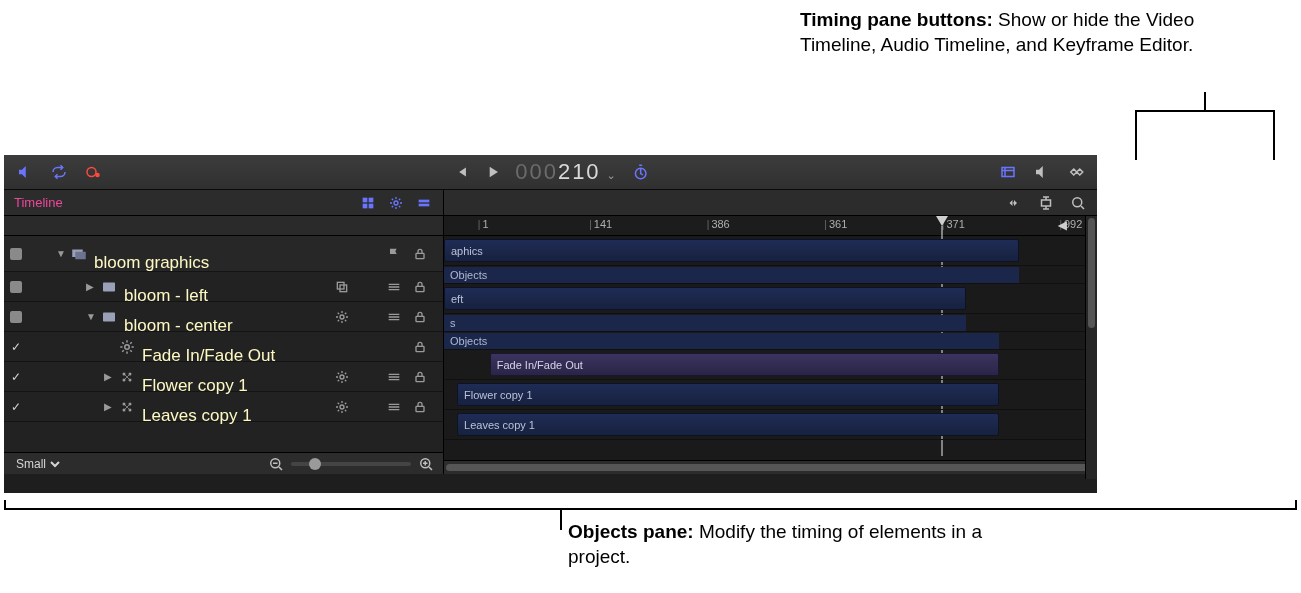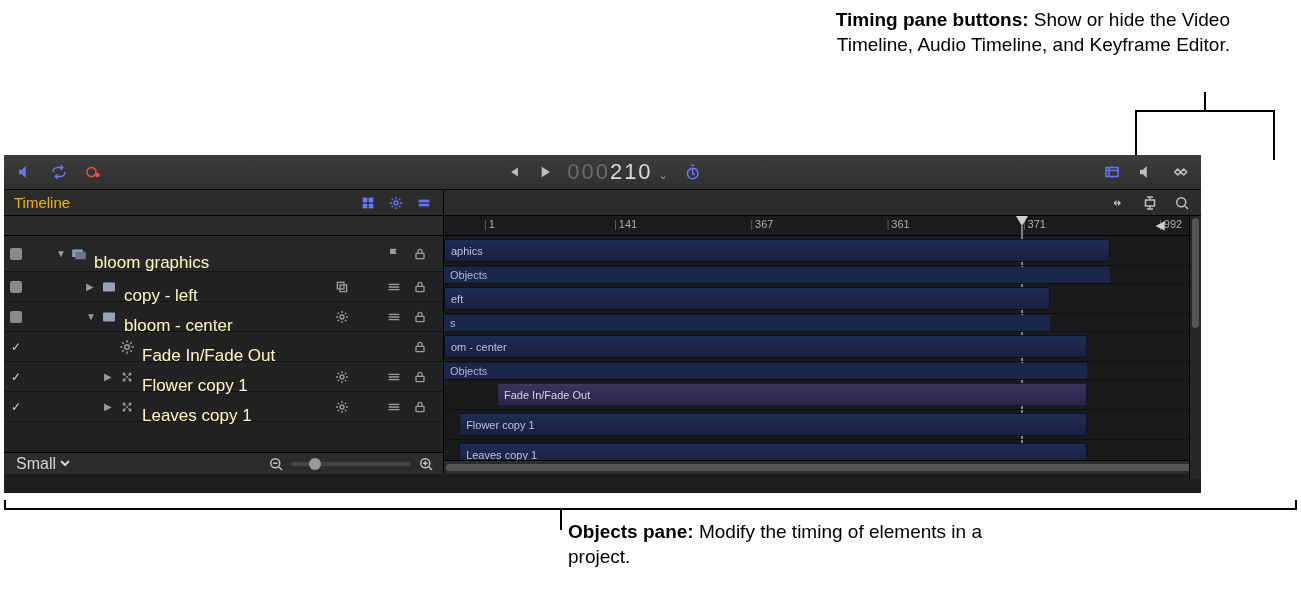--- a/index.html
+++ b/index.html
@@ -12,21 +12,21 @@
   font-size: 19px;
   line-height: 1.3;
 }
 .callout b { font-weight: 700; }
 .callout-line { position: absolute; background: #000; }
 .callout-tick { position: absolute; background: #000; }
 
 
 .app {
   position: absolute;
-  top: 155px; left: 4px; width: 1197px; height: 338px;
+  top: 155px; left: 4px; width: 1093px; height: 338px;
   background: #1e1e1e;
   color: #c8c8c8;
   font-size: 13px;
 }
 
 
 .topbar {
   height: 35px;
   background: linear-gradient(#3c3c3c,#303030);
   display: flex;
@@ -50,21 +50,21 @@
 .tc-frame .dim { color:#6b6b6b; }
 .tc-frame .drop { font-size:11px; color:#9b9b9b; margin-left:6px; }
 
 
 .panelbar {
   height: 26px;
   background: #2c2c2c;
   border-bottom:1px solid #000;
   display:flex; align-items:center; padding:0 10px;
 }
-.panelbar .title { color:#eab308; font-size:15px; }
+.panelbar .title { color:#ec4899; font-size:13px; }
 .panelbar .spacer { flex:1; }
 .panelbar .btns { display:flex; gap:10px; }
 .panelbar .btns .ic svg { width:16px; height:16px; }
 .panelbar .rbtns { display:flex; gap:14px; }
 
 
 .body {
   display:flex; height:258px;
 }
 .layer-col {
@@ -90,21 +90,21 @@
 .row.indent1 .pad { width:28px; }
 .row.indent2 .pad { width:58px; }
 .row.indent3 .pad { width:76px; }
 
 
 .left-bottom {
   height:22px; background:#2c2c2c; border-top:1px solid #000;
   display:flex; align-items:center; padding:0 8px; gap:8px;
 }
 .left-bottom select {
-  background:#2c2c2c; color:#d4d4d4; border:none; font-size:16px;
+  background:#2c2c2c; color:#d4d4d4; border:none; font-size:12px;
 }
 .left-bottom .zoom {
   flex:1; display:flex; align-items:center; gap:6px; justify-content:flex-end;
 }
 .left-bottom .slider { width:120px; height:4px; background:#444; border-radius:2px; position:relative; }
 .left-bottom .slider .thumb { position:absolute; left:18px; top:-4px; width:12px; height:12px; border-radius:50%; background:#9a9a9a; }
 
 
 .tl-col { flex:1; display:flex; flex-direction:column; position:relative; background:#1a1a1a; }
 .ruler {
@@ -142,21 +142,21 @@
 
 
 .col-blue { color:#6a75ff; }
 .col-red  { color:#ff4a3d; }
 .col-gray { color:#bfbfbf; }
 
 </style>
 </head>
 <body>
 
-<div class="callout" style="left:800px; top:8px; width:430px; text-align:right;">
+<div class="callout" style="left:800px; top:8px; width:430px; text-align:left;">
   <b>Timing pane buttons:</b><span> Show or hide the Video Timeline, Audio Timeline, and Keyframe Editor.</span>
 </div>
 
 <div class="callout-line" style="left:1135px; top:110px; width:140px; height:2px;"></div>
 <div class="callout-tick" style="left:1135px; top:110px; width:2px; height:50px;"></div>
 <div class="callout-tick" style="left:1273px; top:110px; width:2px; height:50px;"></div>
 <div class="callout-tick" style="left:1204px; top:92px; width:2px; height:20px;"></div>
 
 <div class="app">
 
@@ -311,21 +311,21 @@
             <span class="chk">
               <span class="box"></span>
             </span>
             <span class="pad"></span>
             <span class="tw">▶</span>
             <span class="ricon">
               <svg viewBox="0 0 24 24" fill="#9aa0b8">
                 <rect x="4" y="6" width="16" height="12" rx="1"></rect>
               </svg>
             </span>
-            <span class="name">copy - left</span>
+            <span class="name">bloom - left</span>
             <span class="slot">
               <svg viewBox="0 0 24 24" fill="none" stroke="#9a9a9a" stroke-width="2">
                 <rect x="5" y="5" width="10" height="10"></rect>
                 <rect x="9" y="9" width="10" height="10"></rect>
               </svg>
             </span>
             <span class="slot"></span>
             <span class="slot">
               <svg viewBox="0 0 24 24" fill="none" stroke="#9a9a9a" stroke-width="2">
                 <path d="M4 8h16M4 12h16M4 16h16"></path>
@@ -482,44 +482,41 @@
               </svg>
             </span>
         </div>
       </div>
     </div>
 
     <div class="tl-col">
       <div class="ruler" id="ruler">
           <span class="mark" style="left: 6%;">1</span>
           <span class="mark" style="left: 24%;">141</span>
-          <span class="mark" style="left: 42%;">367</span>
+          <span class="mark" style="left: 42%;">386</span>
           <span class="mark" style="left: 60%;">361</span>
           <span class="mark" style="left: 78%;">371</span>
           <span class="mark" style="left: 96%;">992</span>
           <div class="playhead" style="left: 76.3%;"></div>
           <div class="phline" style="left: 76.3%;"></div>
           <div class="end" style="left: 94%;">◀</div>
         </div>
       <div class="tracks" id="tracks">
           <div class="trow">
             <div class="clip" style="left: 0%; right: 12%;">aphics</div>
           </div>
           <div class="trow group">
             <div class="clip label" style="left: 0%; right: 12%;">Objects</div>
           </div>
           <div class="trow">
             <div class="clip" style="left: 0%; right: 20%;">eft</div>
           </div>
           <div class="trow group">
             <div class="clip label" style="left: 0%; right: 20%;">s</div>
           </div>
-          <div class="trow">
-            <div class="clip" style="left: 0%; right: 15%;">om - center</div>
-          </div>
           <div class="trow group">
             <div class="clip label" style="left: 0%; right: 15%;">Objects</div>
           </div>
           <div class="trow">
             <div class="clip behavior" style="left: 7%; right: 15%;">Fade In/Fade Out</div>
           </div>
           <div class="trow">
             <div class="clip" style="left: 2%; right: 15%;">Flower copy 1</div>
           </div>
           <div class="trow">

